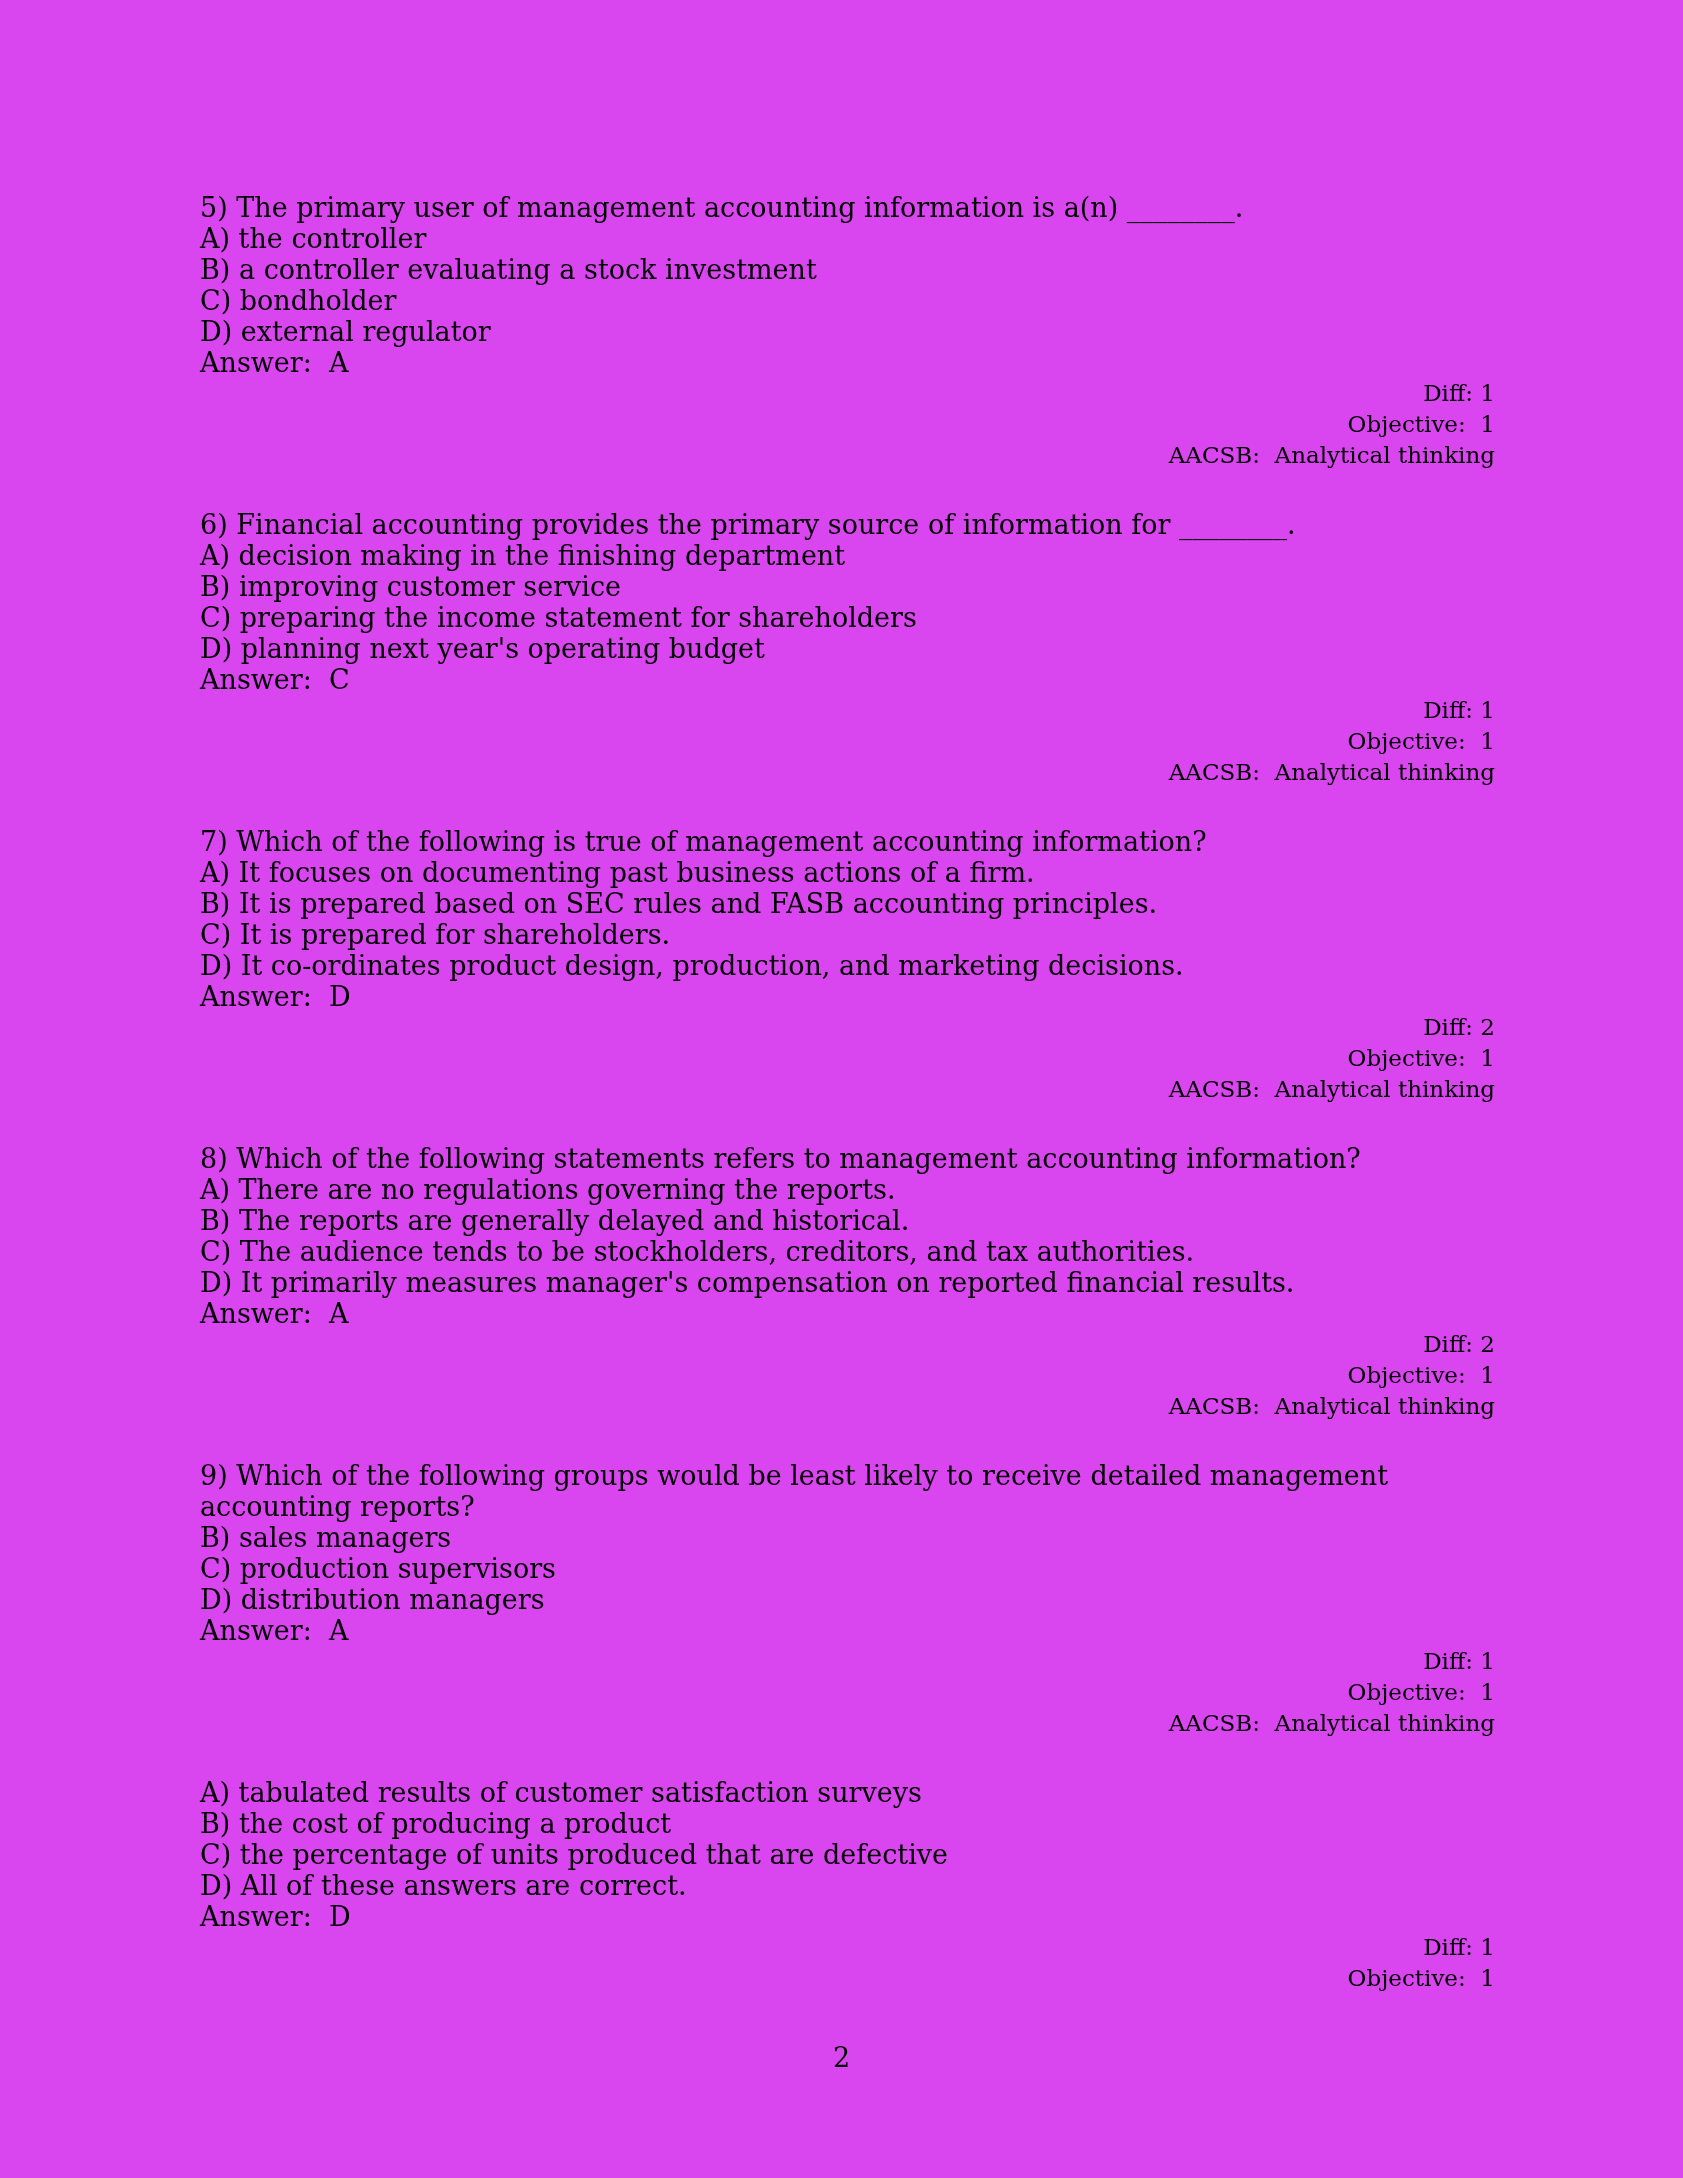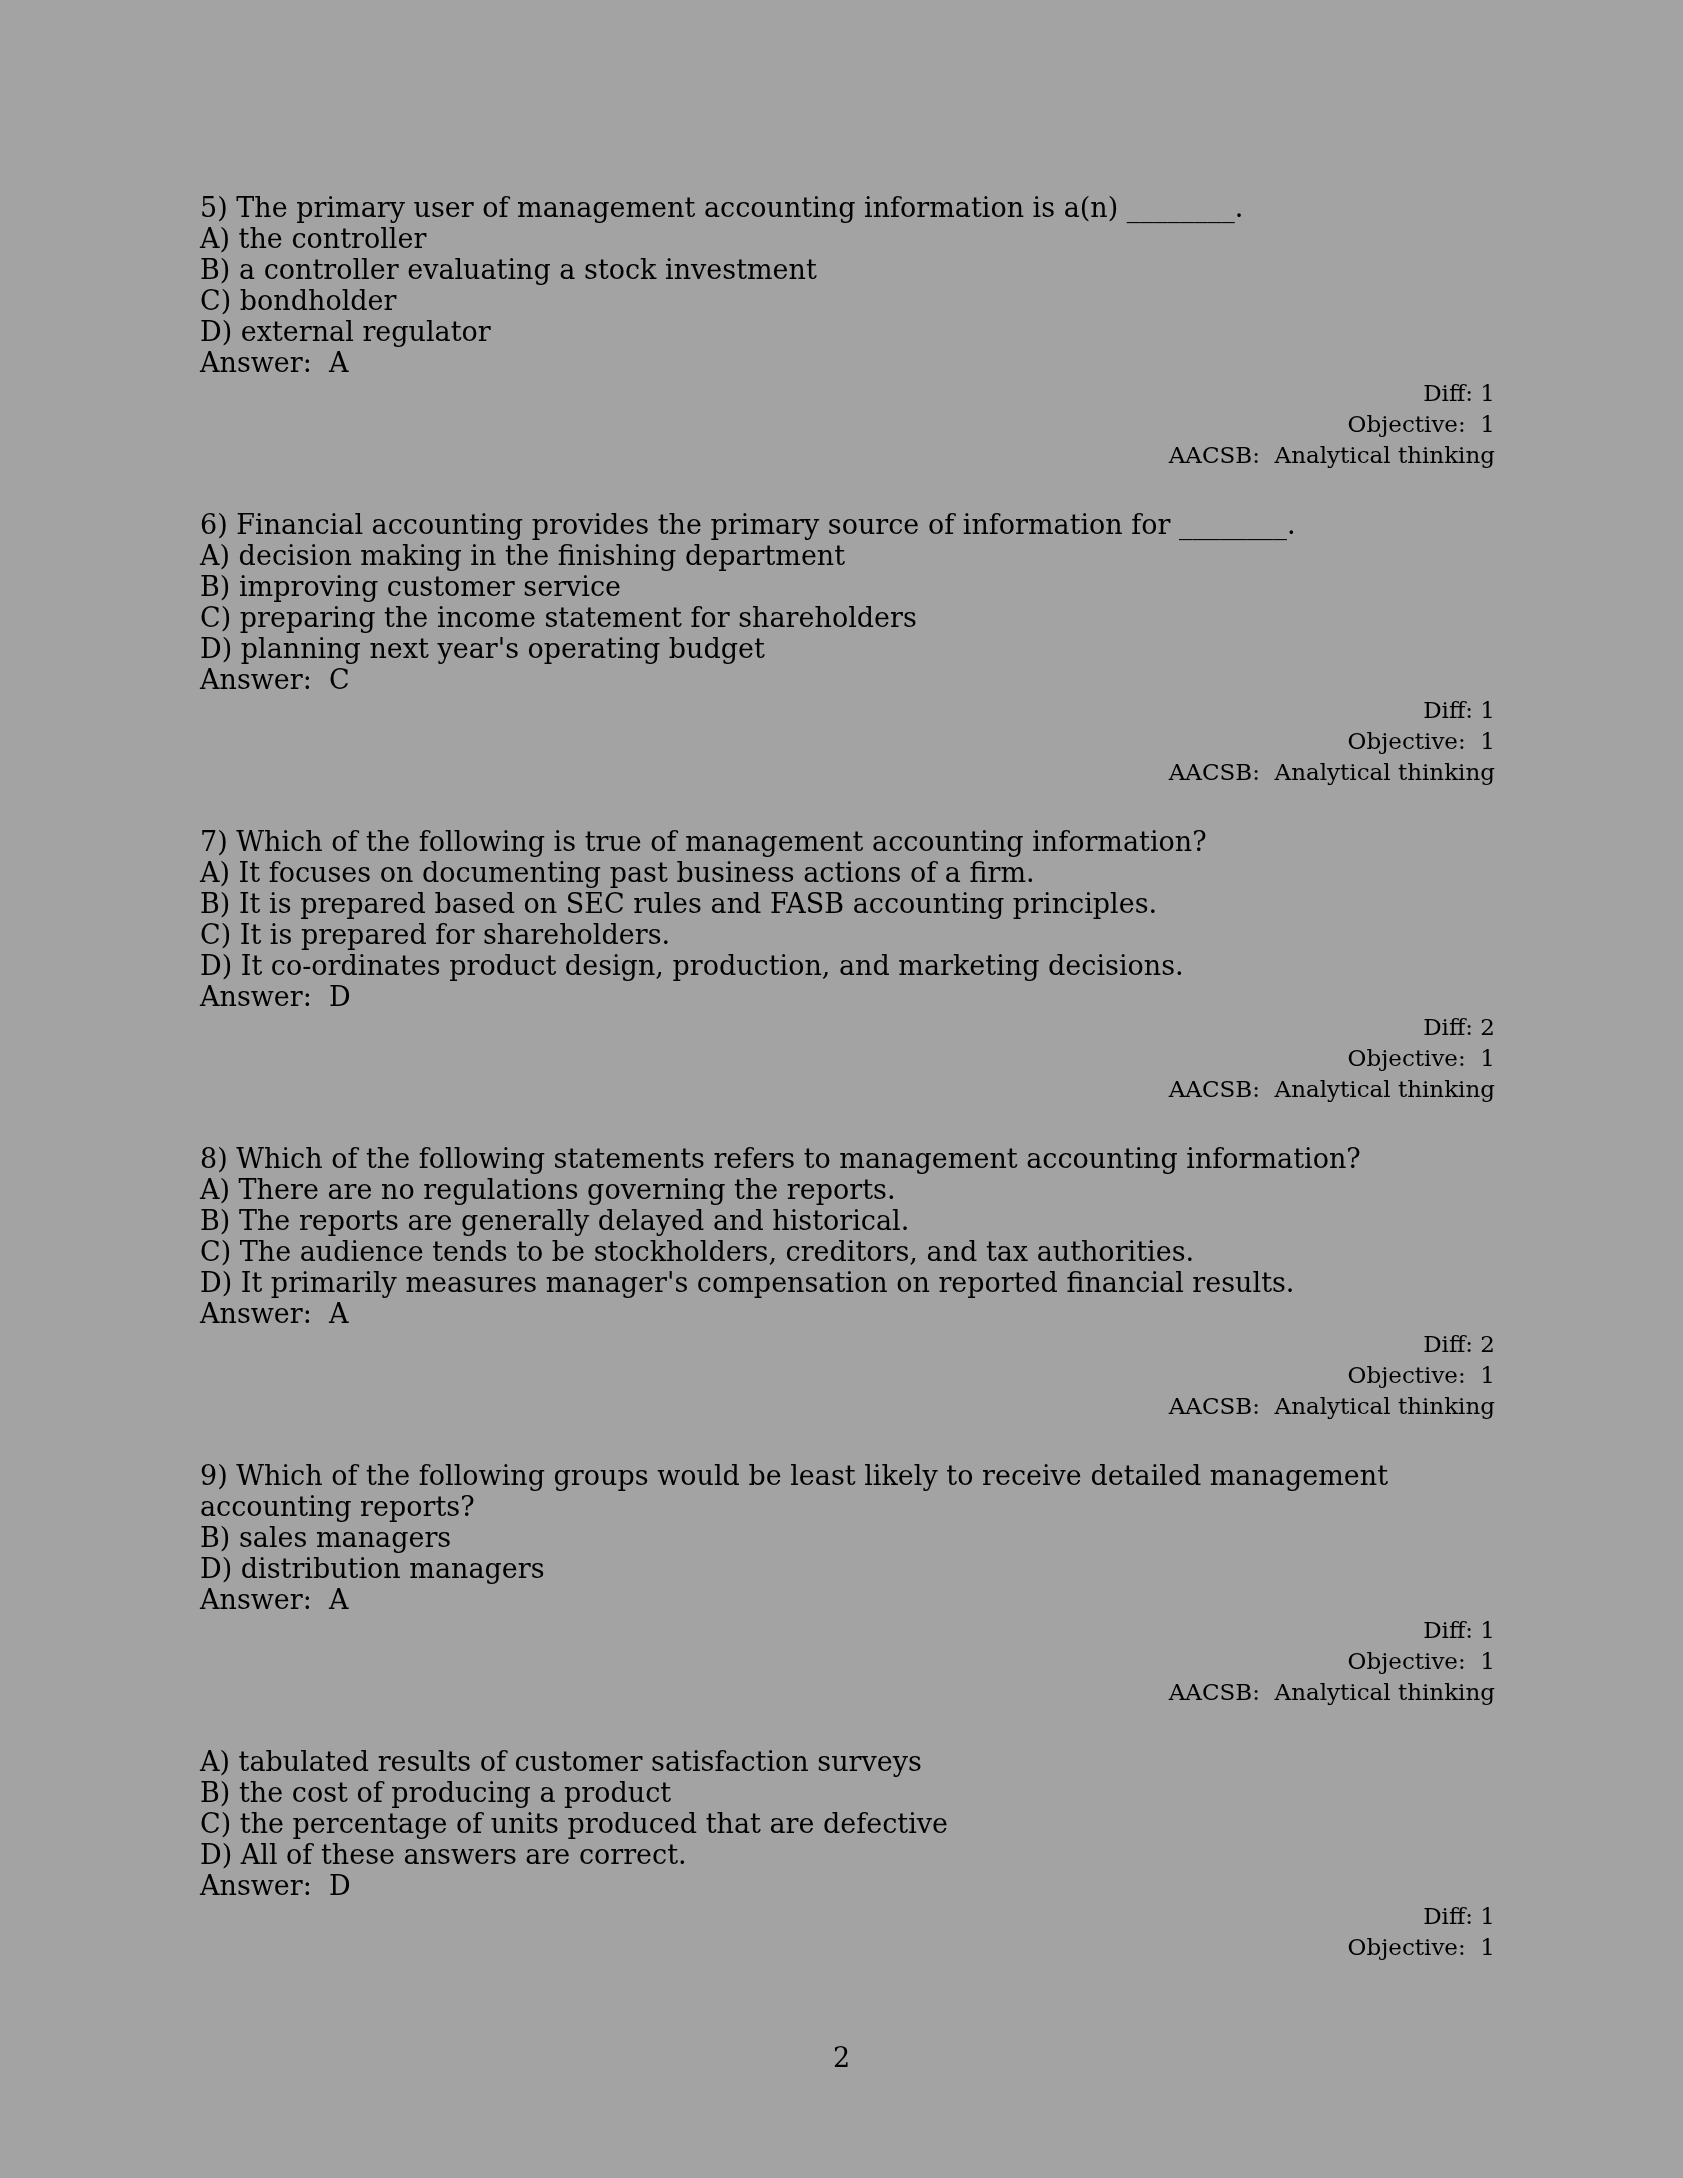--- a/index.html
+++ b/index.html
@@ -1,21 +1,21 @@
 <!DOCTYPE html>
 <html><head>
 <meta charset="utf-8">
 <style>
   html, body { margin: 0; padding: 0; background: #e8e8e8; }
   .page {
     position: relative;
     width: 1683px;
     height: 2178px;
     margin: 0 auto;
-    background: #a3a3a3;
+    background: #d946ef;
     color: #000000;
     font-family: "DejaVu Serif", serif;
     overflow: hidden;
   }
   .content {
     position: absolute;
     left: 200px;
     top: 192px;
     right: 188px;
   }
@@ -84,20 +84,21 @@
       <div class="line main">Answer:  A</div>
       <div class="line meta">Diff: 2</div>
       <div class="line meta">Objective:  1</div>
       <div class="line meta">AACSB:  Analytical thinking</div>
     </section>
 
     <section class="question">
       <div class="line main">9) Which of the following groups would be least likely to receive detailed management</div>
       <div class="line main">accounting reports?</div>
       <div class="line main">B) sales managers</div>
+      <div class="line main">C) production supervisors</div>
       <div class="line main">D) distribution managers</div>
       <div class="line main">Answer:  A</div>
       <div class="line meta">Diff: 1</div>
       <div class="line meta">Objective:  1</div>
       <div class="line meta">AACSB:  Analytical thinking</div>
     </section>
 
     <section class="question">
       <div class="line main">A) tabulated results of customer satisfaction surveys</div>
       <div class="line main">B) the cost of producing a product</div>

